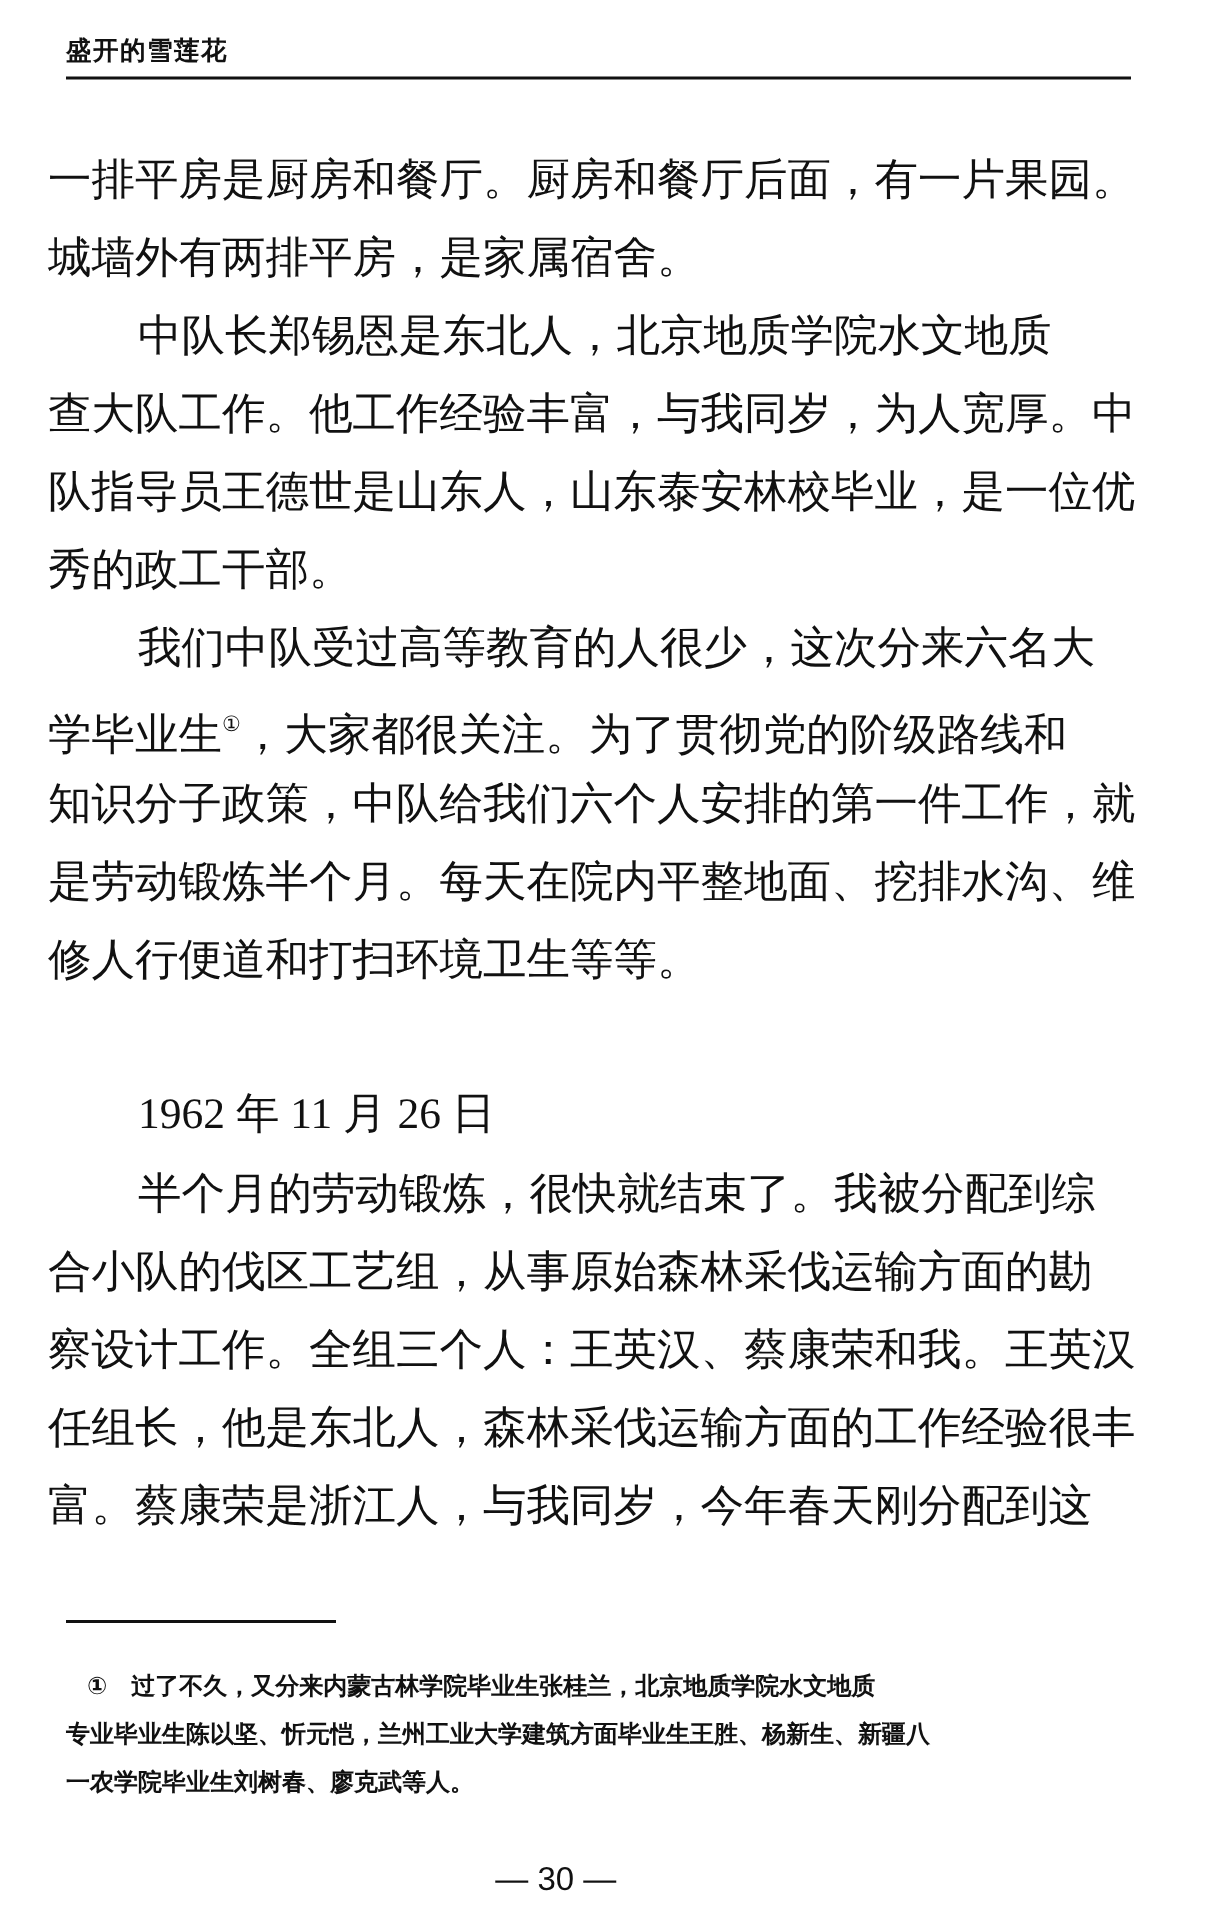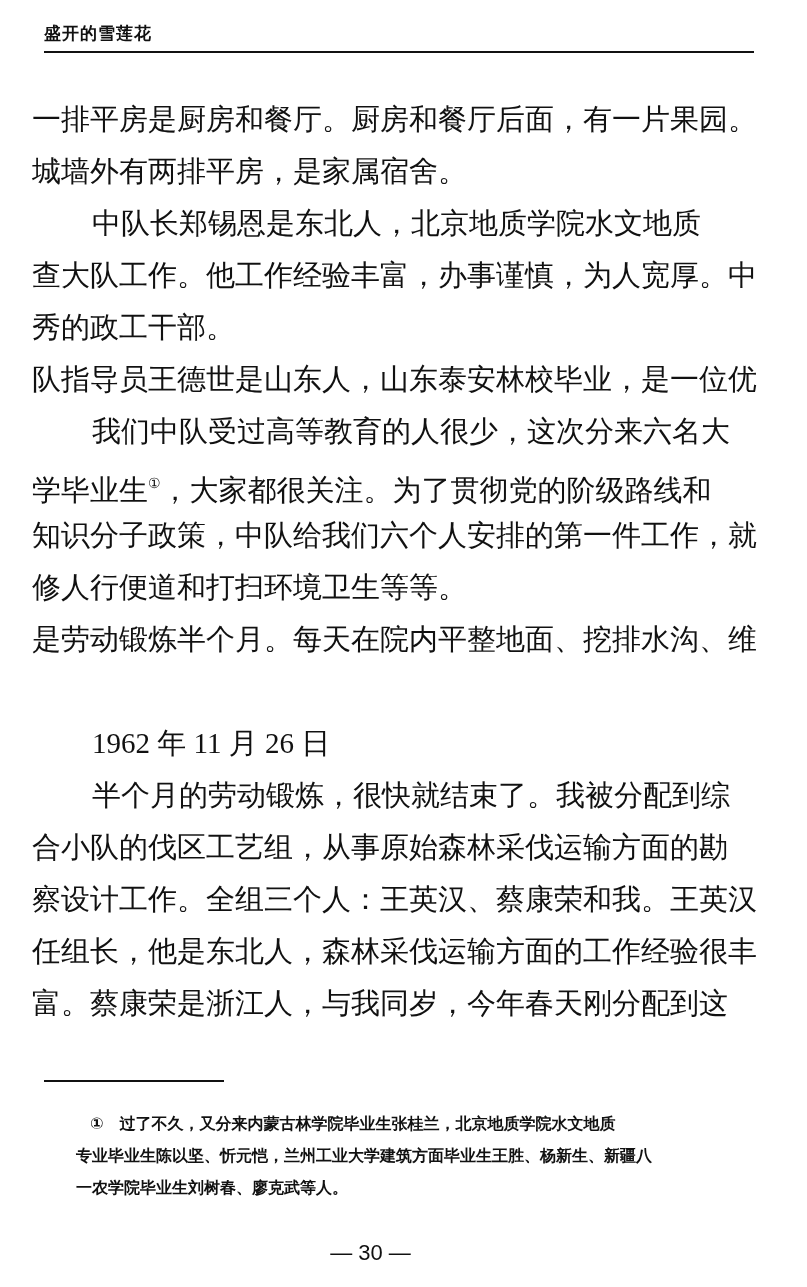--- a/index.html
+++ b/index.html
@@ -27,46 +27,46 @@
     .fn-ref { font-size: 14px; vertical-align: 12px; }
     .fn-rule {
       position: absolute; left: 44px; top: 1080px; width: 180px; height: 2px;
       background: #111;
     }
     .footnote {
       position: absolute; left: 44px; top: 1108px; width: 714px;
       font-family: "DejaVu Sans", "Liberation Sans", sans-serif;
       font-weight: bold; font-size: 16px; line-height: 32px;
     }
-    .fn-line { white-space: nowrap; margin-left: 32px; }
+    .fn-line { white-space: nowrap; }
     .fn-first { padding-left: 14px; }
     .fn-marker { margin-right: 16px; }
     .page-number {
       position: absolute; left: 0; width: 741px; top: 1240px; text-align: center;
       font-family: "Liberation Sans", sans-serif; font-size: 22px;
     }
   </style>
 </head>
 <body>
 
 <div class="running-head">盛开的雪莲花</div>
 <div class="head-rule"></div>
 
 <div class="body-text">
   <div class="line">一排平房是厨房和餐厅。厨房和餐厅后面，有一片果园。</div>
   <div class="line">城墙外有两排平房，是家属宿舍。</div>
   <div class="line indent">中队长郑锡恩是东北人，北京地质学院水文地质</div>
-  <div class="line">查大队工作。他工作经验丰富，办事谨慎，为人宽厚。中</div>
+  <div class="line">查大队工作。他工作经验丰富，与我同岁，为人宽厚。中</div>
+  <div class="line">队指导员王德世是山东人，山东泰安林校毕业，是一位优</div>
   <div class="line">秀的政工干部。</div>
-  <div class="line">队指导员王德世是山东人，山东泰安林校毕业，是一位优</div>
   <div class="line indent">我们中队受过高等教育的人很少，这次分来六名大</div>
   <div class="line"><span>学毕业生</span><span class="fn-ref">①</span><span>，大家都很关注。为了贯彻党的阶级路线和</span></div>
   <div class="line">知识分子政策，中队给我们六个人安排的第一件工作，就</div>
+  <div class="line">是劳动锻炼半个月。每天在院内平整地面、挖排水沟、维</div>
   <div class="line">修人行便道和打扫环境卫生等等。</div>
-  <div class="line">是劳动锻炼半个月。每天在院内平整地面、挖排水沟、维</div>
   <div class="gap"></div>
   <div class="line indent" style="font-family:Liberation Serif, serif;">1962 年 11 月 26 日</div>
   <div class="line indent">半个月的劳动锻炼，很快就结束了。我被分配到综</div>
   <div class="line">合小队的伐区工艺组，从事原始森林采伐运输方面的勘</div>
   <div class="line">察设计工作。全组三个人：王英汉、蔡康荣和我。王英汉</div>
   <div class="line">任组长，他是东北人，森林采伐运输方面的工作经验很丰</div>
   <div class="line">富。蔡康荣是浙江人，与我同岁，今年春天刚分配到这</div>
 </div>
 
 <div class="fn-rule"></div>

